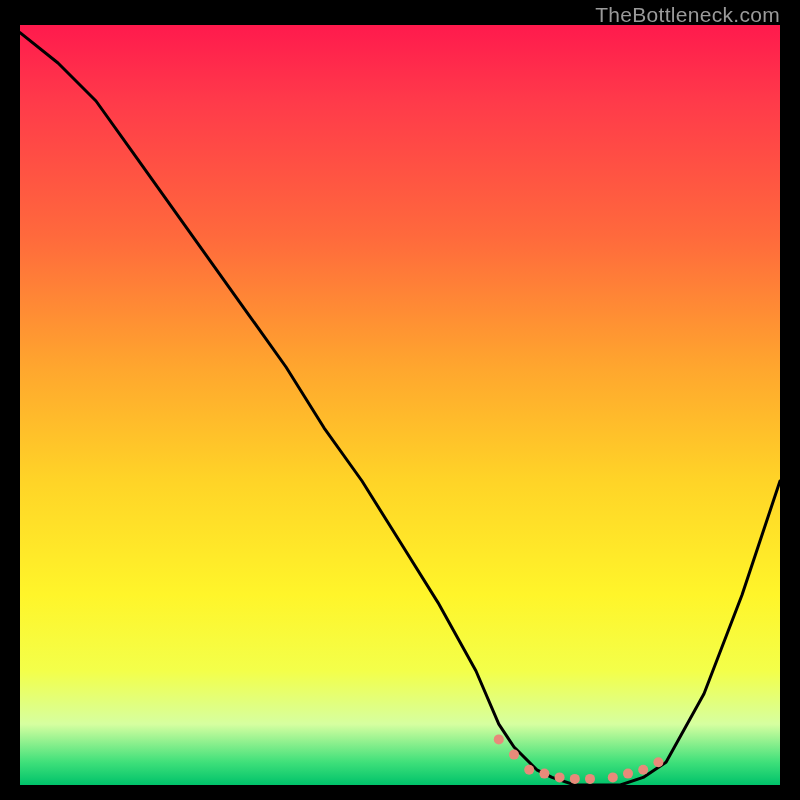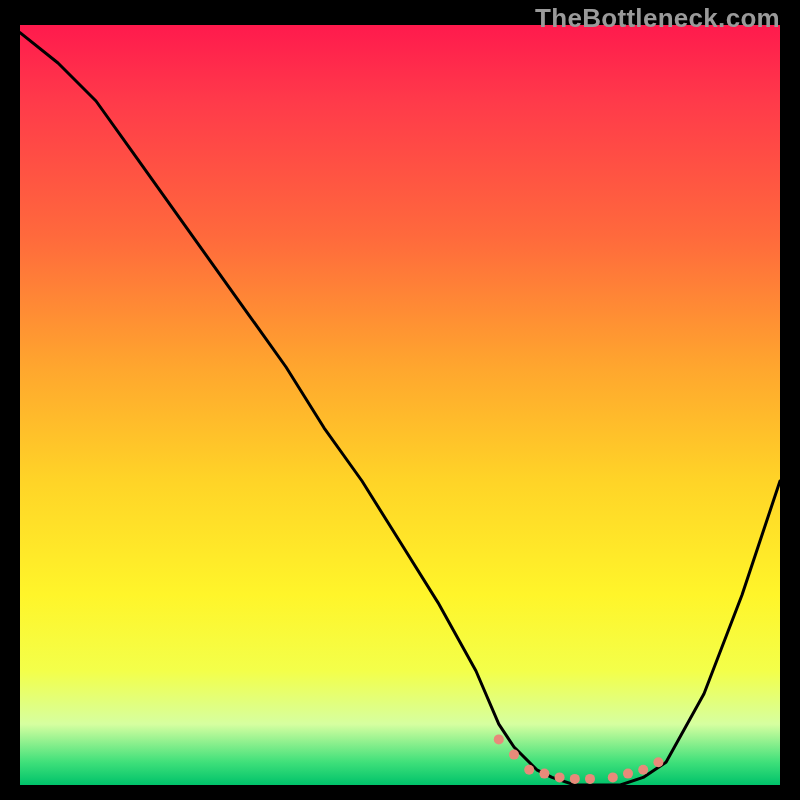--- a/index.html
+++ b/index.html
@@ -44,22 +44,22 @@
       #d6ffa0 92%,
       #3fe07a 97%,
       #00c26a 100%
     );
   }
   .watermark {
     position: absolute;
     right: 20px;
     top: 3px;
     color: #9a9a9a;
-    font-size: 26px;
-    font-weight: 700;
+    font-size: 21px;
+    font-weight: 400;
     letter-spacing: 0.3px;
   }
   .curve {
     position: absolute;
     left: 0;
     top: 0;
     width: 760px;
     height: 760px;
   }
 </style>

